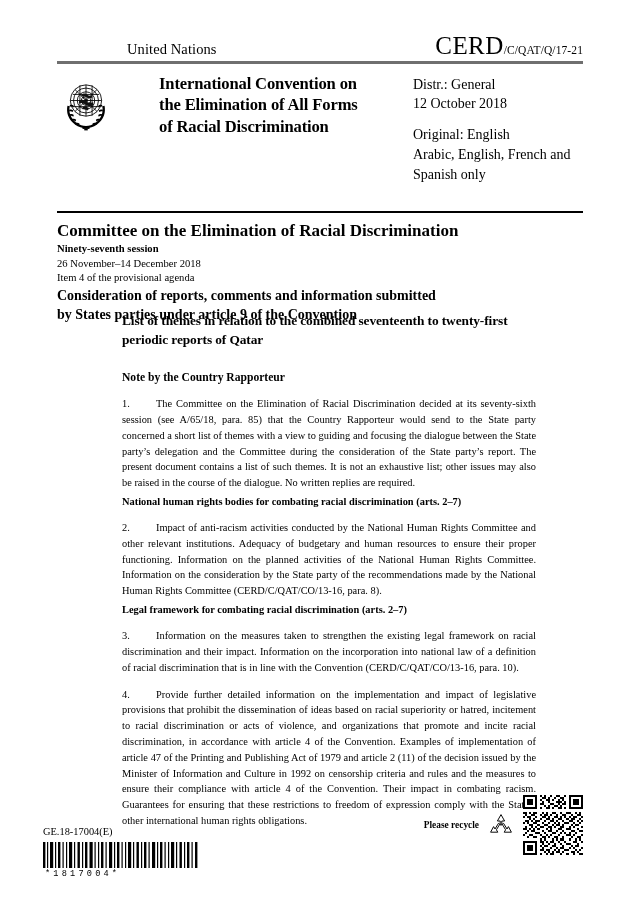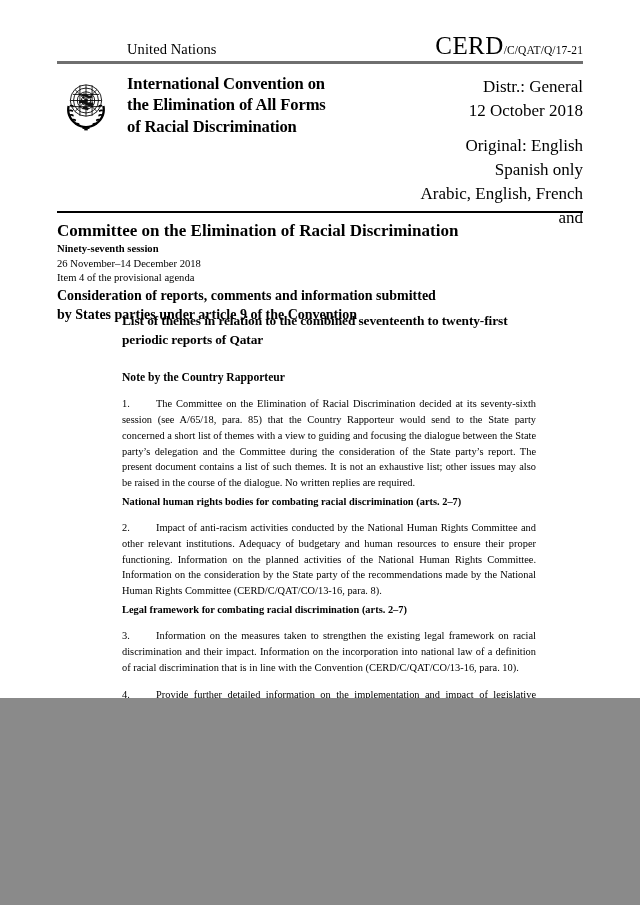--- a/index.html
+++ b/index.html
@@ -6,21 +6,21 @@
     margin: 0;
     padding: 0;
     background: #8a8a8a;
   }
   body {
     font-family: "Liberation Serif", "DejaVu Serif", serif;
   }
   .page {
     position: relative;
     width: 640px;
-    height: 698px;
+    height: 905px;
     background: #ffffff;
     overflow: hidden;
     box-sizing: border-box;
   }
 
   
   .masthead {
     position: absolute;
     left: 57px;
     top: 33px;
@@ -70,29 +70,29 @@
     flex: 1 1 auto;
     padding-right: 10px;
   }
   .conv-title {
     font-family: "Liberation Serif", "DejaVu Serif", serif;
     font-weight: bold;
     font-size: 16.6px;
     line-height: 1.32;
     color: #000;
     letter-spacing: -0.15px;
+    margin-left: 32px;
   }
   .distr-cell {
     width: 170px;
     flex: 0 0 170px;
-    font-size: 17px;
+    font-size: 14px;
     line-height: 1.42;
     color: #000;
     padding-top: 2px;
-    text-align: right;
   }
   .distr-gap { height: 11px; }
 
   
   .committee-rule {
     position: absolute;
     left: 57px;
     top: 211px;
     width: 526px;
     height: 2.2px;
@@ -269,22 +269,22 @@
         <div class="conv-title" style="white-space: pre-line;">International Convention on
 the Elimination of All Forms
 of Racial Discrimination</div>
       </div>
 
       <div class="distr-cell">
         <div>Distr.: General</div>
         <div>12 October 2018</div>
         <div class="distr-gap"></div>
         <div>Original: English</div>
+        <div>Arabic, English, French and</div>
         <div>Spanish only</div>
-        <div>Arabic, English, French and</div>
       </div>
 
     </div>
   </div>
 
   <div class="committee-rule"></div>
   <div class="committee">
     <div class="cm-title">Committee on the Elimination of Racial Discrimination</div>
     <div class="cm-session">Ninety-seventh session</div>
     <div class="cm-line">26 November–14 December 2018</div>

